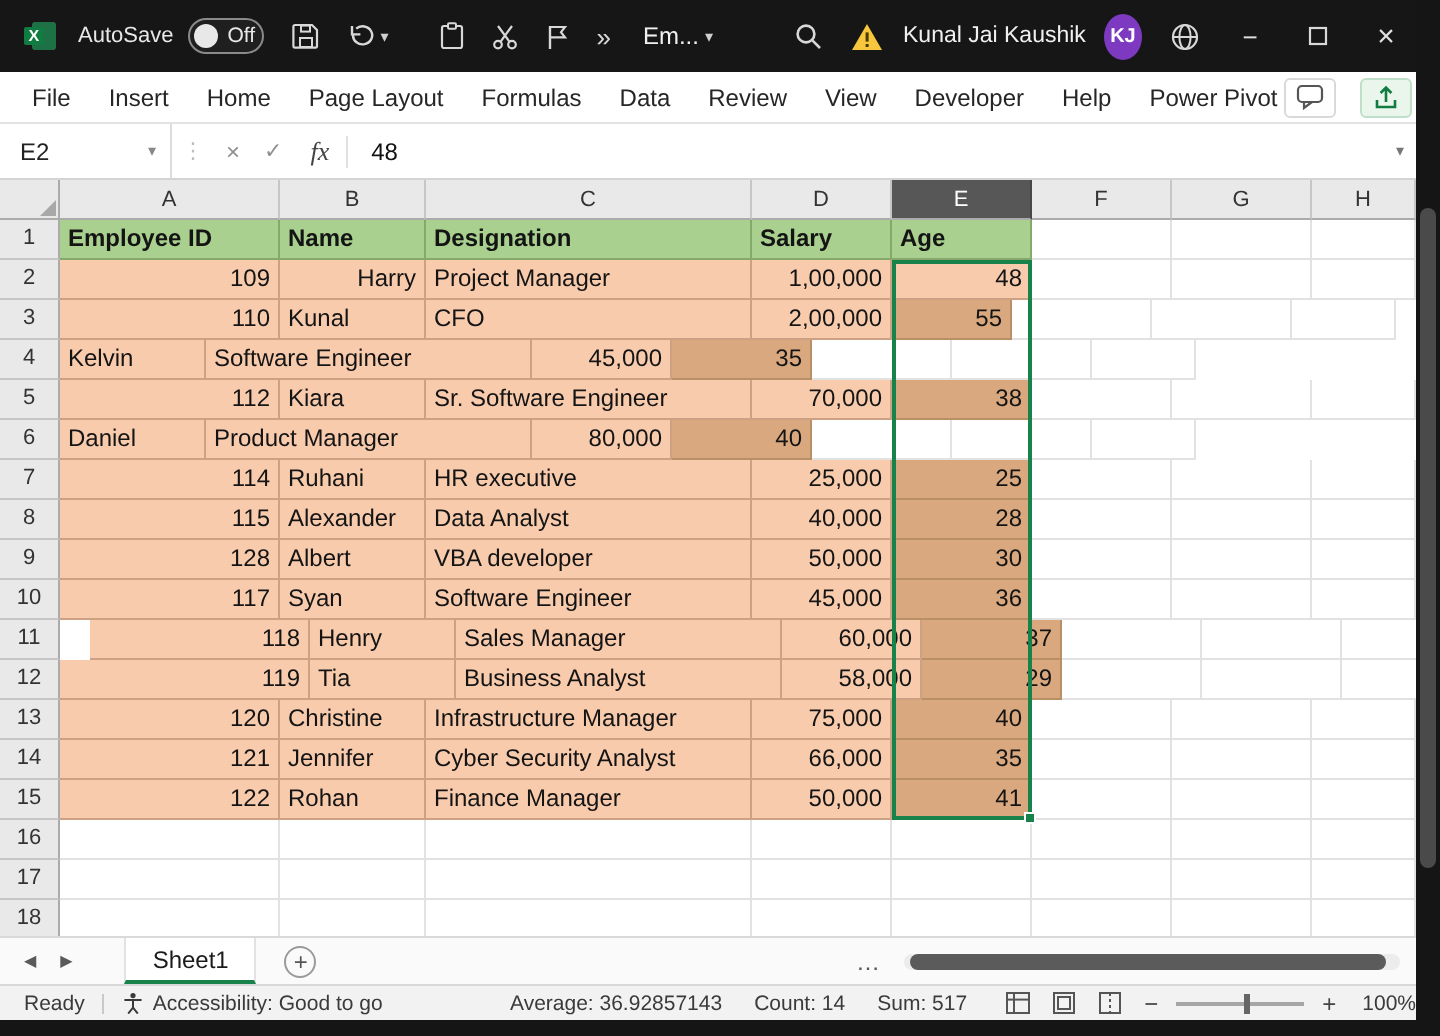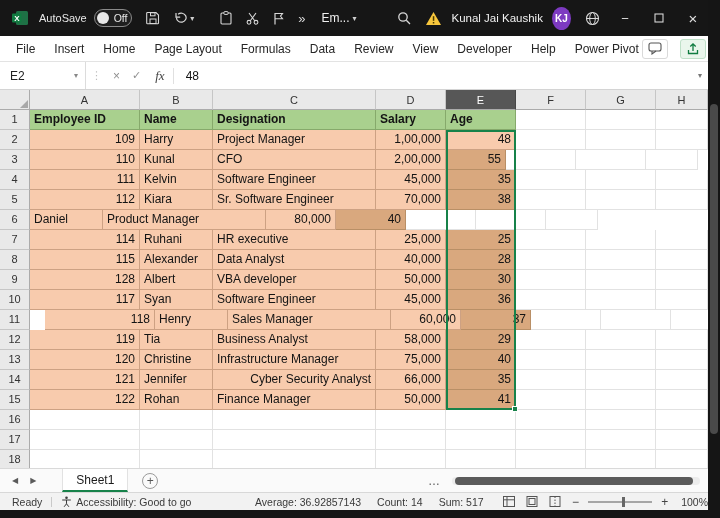--- a/index.html
+++ b/index.html
@@ -258,42 +258,41 @@
           <div class="cell hdr" style="width: 163px;">Designation</div>
           <div class="cell hdr" style="width: 70px;">Salary</div>
           <div class="cell hdr" style="width: 70px;">Age</div>
           <div class="cell" style="width: 70px;"></div>
           <div class="cell" style="width: 70px;"></div>
           <div class="cell" style="width: 52px;"></div>
         </div>
         <div class="grid-row">
           <div class="row-h">2</div>
           <div class="cell data num" style="width: 110px;">109</div>
-          <div class="cell data" style="width: 73px;">Harry</div>
+          <div class="cell data" style="width: 73px; text-align: right;">Harry</div>
           <div class="cell data" style="width: 163px;">Project Manager</div>
           <div class="cell data num" style="width: 70px;">1,00,000</div>
           <div class="cell data num active-cell" style="width: 70px;">48</div>
           <div class="cell" style="width: 70px;"></div>
           <div class="cell" style="width: 70px;"></div>
           <div class="cell" style="width: 52px;"></div>
         </div>
         <div class="grid-row">
           <div class="row-h">3</div>
           <div class="cell data num" style="width: 110px;">110</div>
           <div class="cell data" style="width: 73px;">Kunal</div>
           <div class="cell data" style="width: 163px;">CFO</div>
           <div class="cell data num" style="width: 70px;">2,00,000</div>
           <div class="cell data num colsel" style="width: 60px;">55</div>
           <div class="cell" style="width: 70px;"></div>
           <div class="cell" style="width: 70px;"></div>
           <div class="cell" style="width: 52px;"></div>
         </div>
         <div class="grid-row">
           <div class="row-h">4</div>
-          <div class="cell data num" style="width: 110px;">111</div>
           <div class="cell data" style="width: 73px;">Kelvin</div>
           <div class="cell data" style="width: 163px;">Software Engineer</div>
           <div class="cell data num" style="width: 70px;">45,000</div>
           <div class="cell data num colsel" style="width: 70px;">35</div>
           <div class="cell" style="width: 70px;"></div>
           <div class="cell" style="width: 70px;"></div>
           <div class="cell" style="width: 52px;"></div>
         </div>
         <div class="grid-row">
           <div class="row-h">5</div>
@@ -366,21 +365,21 @@
           <div class="cell data" style="width: 73px;">Henry</div>
           <div class="cell data" style="width: 163px;">Sales Manager</div>
           <div class="cell data num" style="width: 70px;">60,000</div>
           <div class="cell data num colsel" style="width: 70px;">37</div>
           <div class="cell" style="width: 70px;"></div>
           <div class="cell" style="width: 70px;"></div>
           <div class="cell" style="width: 52px;"></div>
         </div>
         <div class="grid-row">
           <div class="row-h">12</div>
-          <div class="cell data num" style="width: 110px;">119</div>
+          <div class="cell data num" style="width: 125px;">119</div>
           <div class="cell data" style="width: 73px;">Tia</div>
           <div class="cell data" style="width: 163px;">Business Analyst</div>
           <div class="cell data num" style="width: 70px;">58,000</div>
           <div class="cell data num colsel" style="width: 70px;">29</div>
           <div class="cell" style="width: 70px;"></div>
           <div class="cell" style="width: 70px;"></div>
           <div class="cell" style="width: 52px;"></div>
         </div>
         <div class="grid-row">
           <div class="row-h">13</div>
@@ -390,21 +389,21 @@
           <div class="cell data num" style="width: 70px;">75,000</div>
           <div class="cell data num colsel" style="width: 70px;">40</div>
           <div class="cell" style="width: 70px;"></div>
           <div class="cell" style="width: 70px;"></div>
           <div class="cell" style="width: 52px;"></div>
         </div>
         <div class="grid-row">
           <div class="row-h">14</div>
           <div class="cell data num" style="width: 110px;">121</div>
           <div class="cell data" style="width: 73px;">Jennifer</div>
-          <div class="cell data" style="width: 163px; text-align: right;">Cyber Security Analyst</div>
+          <div class="cell data" style="width: 163px;">Cyber Security Analyst</div>
           <div class="cell data num" style="width: 70px;">66,000</div>
           <div class="cell data num colsel" style="width: 70px;">35</div>
           <div class="cell" style="width: 70px;"></div>
           <div class="cell" style="width: 70px;"></div>
           <div class="cell" style="width: 52px;"></div>
         </div>
         <div class="grid-row">
           <div class="row-h">15</div>
           <div class="cell data num" style="width: 110px;">122</div>
           <div class="cell data" style="width: 73px;">Rohan</div>

